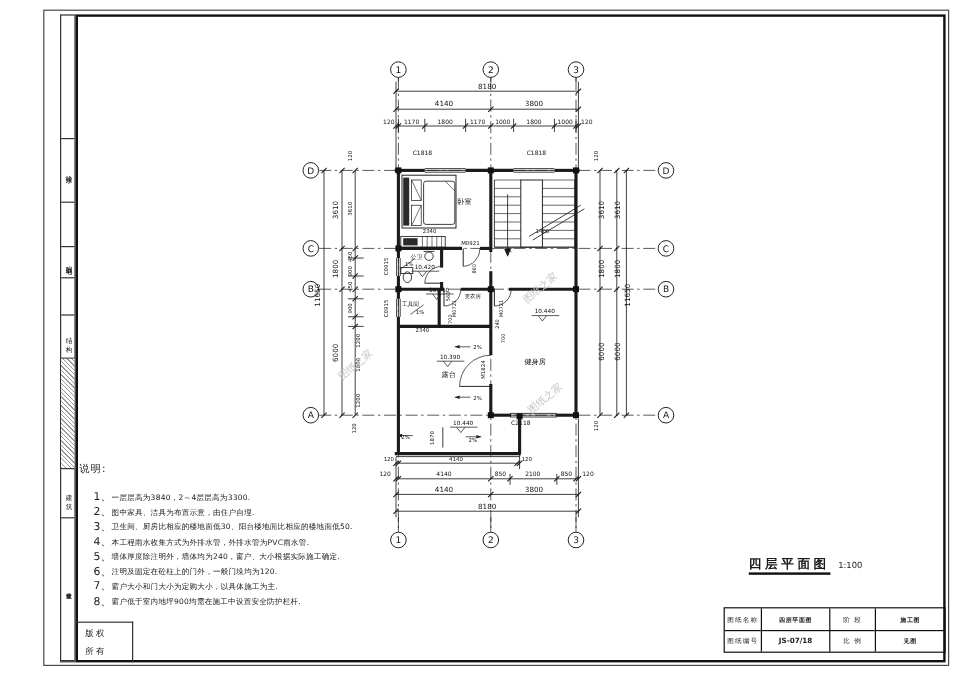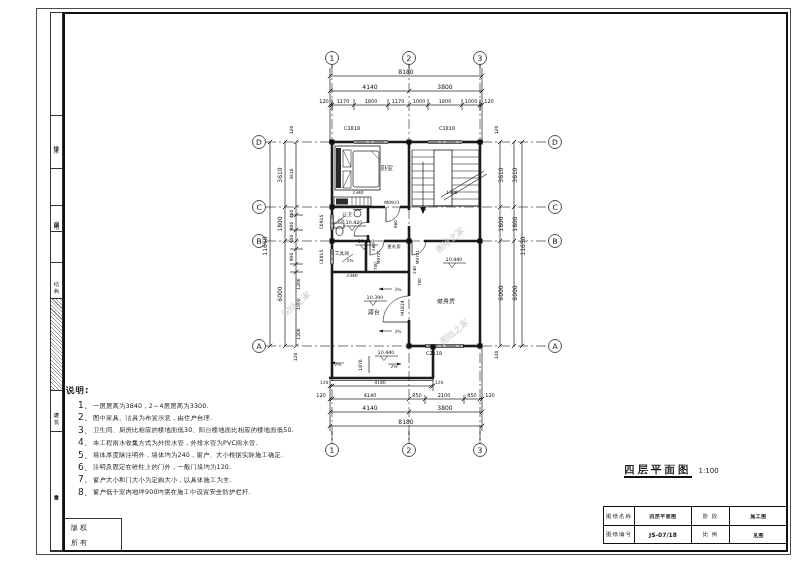--- a/index.html
+++ b/index.html
@@ -8,25 +8,25 @@
   #outer{position:absolute;left:36px;top:8px;width:755px;height:547px;border:1px solid #4a4a4a;box-sizing:border-box}
   #frame{position:absolute;left:63px;top:12px;width:725px;height:540px;border:2px solid #101010;box-sizing:border-box}
   #strip{position:absolute;left:50px;top:12px;width:13px;height:540px;border:1px solid #333;box-sizing:border-box}
   .sbox{position:absolute;left:0;width:100%;border-bottom:1px solid #333;box-sizing:border-box;
         display:flex;align-items:center;justify-content:center;overflow:hidden}
   .sbox .vtxt{writing-mode:vertical-rl;text-orientation:upright;font-size:5.5px;letter-spacing:1px;line-height:11px;color:#111}
   .sbox .ctxt{writing-mode:vertical-rl;text-orientation:upright;font-size:4.5px;letter-spacing:0;color:#222}
   .hatch{background:repeating-linear-gradient(45deg,#9a9a9a 0,#9a9a9a 0.8px,#ffffff 0.8px,#ffffff 2.6px)}
   #plan-svg{position:absolute;left:0;top:0}
   #notes{position:absolute;left:66px;top:385px;width:252px}
-  .notes-title{font-size:8.5px;font-weight:bold;letter-spacing:1px;margin-bottom:3px}
+  .notes-title{font-size:8.5px;font-weight:normal;letter-spacing:1px;margin-bottom:13px}
   .note-item{display:flex;margin-left:12px;margin-bottom:2.4px;align-items:flex-start}
   .note-item .nn{font-size:9px;width:15px;flex:none;line-height:10px}
   .note-item .nt{font-size:6.3px;line-height:8px;padding-top:1.5px;letter-spacing:0.2px}
-  #copyright{position:absolute;left:63px;top:518px;width:59px;height:34px;border-top:1px solid #333;border-right:1px solid #333;
+  #copyright{position:absolute;left:63px;top:518px;width:48px;height:34px;border-top:1px solid #333;border-right:1px solid #333;
              box-sizing:border-box;padding:2px 0 0 8px;font-size:7px;line-height:15px;letter-spacing:2px}
   #drawtitle{position:absolute;left:624px;top:458px}
   .dt-text{font-size:10.5px;font-weight:bold;letter-spacing:3px;border-bottom:2px solid #101010;padding-bottom:1px}
   .dt-scale{font-size:7px;margin-left:7px}
   #tblock{position:absolute;left:603px;top:506px;width:185px;height:38px;border:1px solid #101010;box-sizing:border-box;
           display:grid;grid-template-columns:30px 57px 38px 58px;grid-template-rows:18px 18px}
   .tb-cell{border-left:1px solid #101010;border-top:1px solid #101010;display:flex;align-items:center;justify-content:center;overflow:hidden}
   .tb-cell.no-l{border-left:none}.tb-cell.no-t{border-top:none}
   .tb-lbl{font-size:5.5px;letter-spacing:1px}
   .tb-val{font-size:5px;font-weight:bold;letter-spacing:0.5px}

